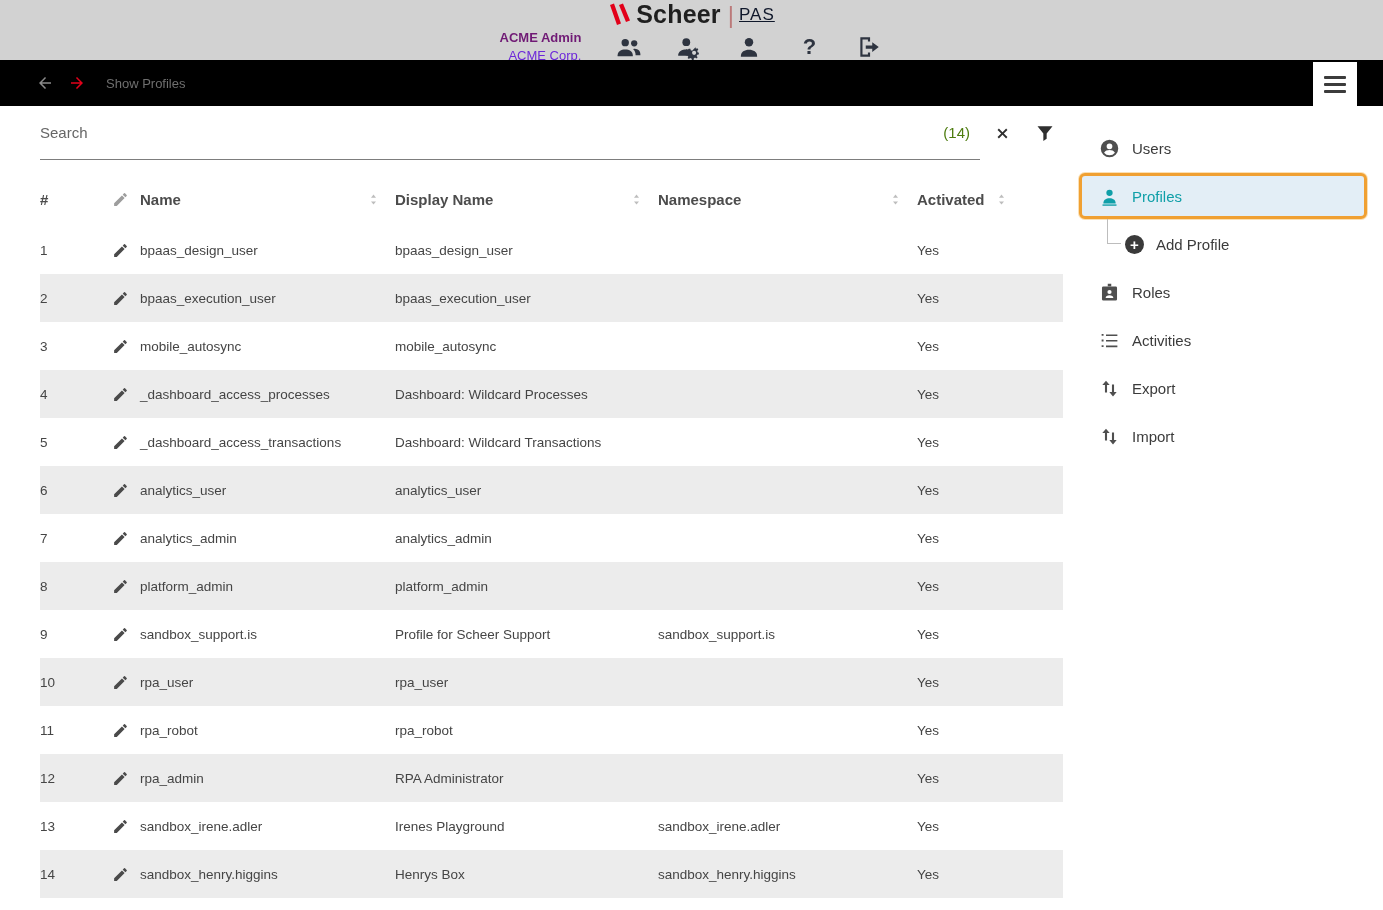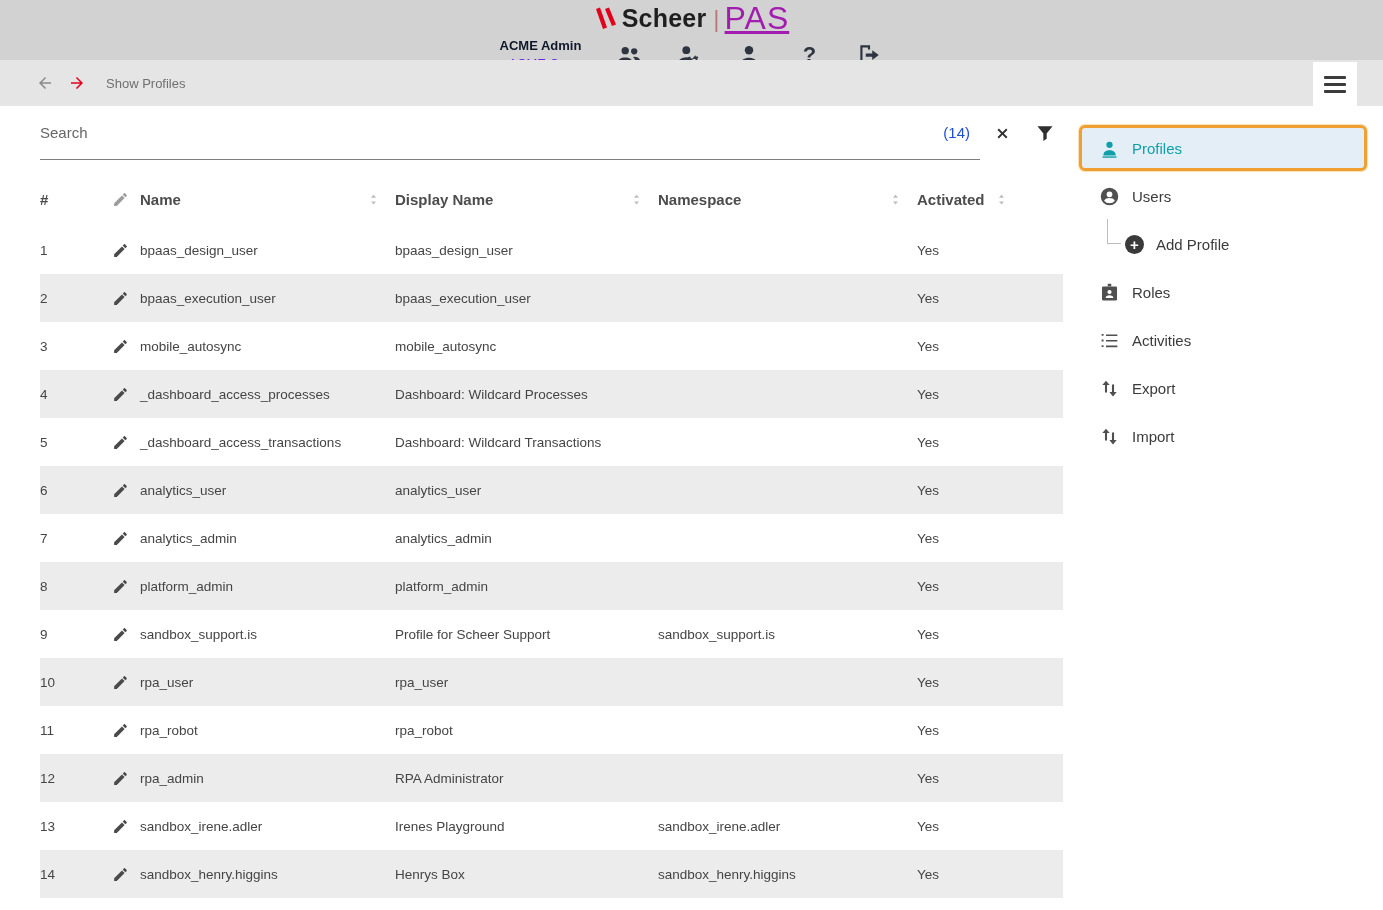--- a/index.html
+++ b/index.html
@@ -5,49 +5,49 @@
   * { margin:0; padding:0; box-sizing:border-box; }
   html,body { width:1383px; height:910px; }
   body { font-family:"Liberation Sans", sans-serif; background:#fff; overflow:hidden; color:#4a4a4a; }
 
   
   .topbar { height:60px; background:#d2d2d2; display:flex; align-items:center; justify-content:space-between; padding:0 30px 0 30px;flex-direction:column; }
   .logo { display:flex; align-items:center; }
   .logo-mark { margin-right:4px; display:flex; }
   .logo-brand { font-size:25px; font-weight:bold; color:#1f1f1f; letter-spacing:0.2px; }
   .logo-sep { font-size:24px; color:#a33; font-weight:300; margin:0 5px 0 7px; opacity:.55; }
-  .logo-product { font-size:32px; color:#a21caf; font-weight:400; letter-spacing:1px;text-decoration:underline; }
+  .logo-product { font-size:17px; color:#0f172a; font-weight:400; letter-spacing:1px;text-decoration:underline; }
   .topbar-right { display:flex; align-items:center; gap:32px; }
   .user-info { text-align:right; line-height:1.35; margin-right:2px; }
-  .user-name { font-size:13px; font-weight:bold; color:#0f172a; }
+  .user-name { font-size:13px; font-weight:bold; color:#701a75; }
   .user-org { font-size:13px; color:#6d28d9; }
   .tb-icon { width:28px; height:28px; display:flex; align-items:center; justify-content:center; color:#2e3440; cursor:pointer; }
   .tb-icon svg { width:26px; height:26px; fill:currentColor; }
   .help-glyph { font-size:22px; font-weight:bold; color:#2e3440; }
 
   
-  .crumbbar { height:46px; background:#e5e5e5; display:flex; align-items:center; padding-left:34px; position:relative; }
+  .crumbbar { height:46px; background:#000000; display:flex; align-items:center; padding-left:34px; position:relative; }
   .nav-arrow { width:22px; height:22px; display:flex; align-items:center; justify-content:center; cursor:pointer; margin-right:10px; }
   .nav-arrow svg { width:18px; height:18px; fill:#8a8a8a; }
   .nav-arrow.fwd svg { fill:#e2001a; }
   .crumb-title { font-size:13px; color:#6f6f6f; margin-left:8px; }
   .hamburger { position:absolute; right:26px; top:2px; width:44px; height:44px; background:#fff; display:flex; flex-direction:column; align-items:center; justify-content:center; gap:4px; cursor:pointer; }
   .hamburger span { width:22px; height:3px; background:#3c3c3c; border-radius:1px; }
 
   
   .content { display:flex; height:584px; }
   .main { width:1063px; padding-left:40px; }
   .sidebar { width:320px; padding-top:18px; }
 
   
   .search-row { display:flex; align-items:center; height:54px; }
   .search-line { flex:1; display:flex; align-items:center; border-bottom:1px solid #7d7d7d; height:100%; }
   .search-input { flex:1; border:none; outline:none; background:transparent; font-size:15px; color:#555; font-family:"Liberation Sans", sans-serif; }
   .search-input::placeholder { color:#666; opacity:1; }
-  .search-count { font-size:15px; color:#1d4ed8; margin:0 10px 0 8px; white-space:nowrap; }
+  .search-count { font-size:15px; color:#4d7c0f; margin:0 10px 0 8px; white-space:nowrap; }
   .clear-btn { margin-left:14px; cursor:pointer; display:flex; }
   .clear-btn svg { width:17px; height:17px; fill:#2f2f2f; }
   .filter-btn { margin-left:24px; margin-right:8px; cursor:pointer; display:flex; }
   .filter-btn svg { width:20px; height:20px; fill:#2f2f2f; }
 
   
   .table { margin-top:12px; }
   .trow, .thead { display:grid; grid-template-columns:60px 40px 255px 263px 259px 106px; align-items:center; }
   .thead { height:54px; font-size:15px; font-weight:bold; color:#4c4c4c; }
   .th { display:flex; align-items:center; justify-content:space-between; padding-right:14px; cursor:pointer; }
@@ -376,38 +376,38 @@
     <div>Henrys Box</div>
     <div>sandbox_henry.higgins</div>
     <div>Yes</div>
   </div>
         </div>
     </div>
   </div>
 
   <aside class="sidebar">
 
+    <div class="side-item">
+      <span class="s-ic">
+        <svg viewBox="0 0 24 24">
+            <path d="M12 2a10 10 0 100 20 10 10 0 000-20zm0 4.2a3.3 3.3 0 110 6.6 3.3 3.3 0 010-6.6zm0 13.6a8 8 0 01-6.2-3c1.2-2.1 3.7-3 6.2-3s5 .9 6.2 3a8 8 0 01-6.2 3z"></path>
+          </svg>
+      </span>
+      <span>Users</span>
+    </div>
+
     <div class="side-item active">
       <span class="s-ic">
         <svg viewBox="0 0 24 24">
             <circle cx="12" cy="7.8" r="3.6"></circle>
             <path d="M5 19.5c0-3.7 3.2-5.5 7-5.5s7 1.8 7 5.5v.5H5z"></path>
             <path d="M4 21h16v1.6H4z"></path>
           </svg>
       </span>
       <span>Profiles</span>
-    </div>
-
-    <div class="side-item">
-      <span class="s-ic">
-        <svg viewBox="0 0 24 24">
-            <path d="M12 2a10 10 0 100 20 10 10 0 000-20zm0 4.2a3.3 3.3 0 110 6.6 3.3 3.3 0 010-6.6zm0 13.6a8 8 0 01-6.2-3c1.2-2.1 3.7-3 6.2-3s5 .9 6.2 3a8 8 0 01-6.2 3z"></path>
-          </svg>
-      </span>
-      <span>Users</span>
     </div>
 
     <div class="side-item child">
       <span class="tree-elbow"></span>
       <span class="plus-circle">+</span>
       <span>Add Profile</span>
     </div>
 
     <div class="side-item">
       <span class="s-ic">

